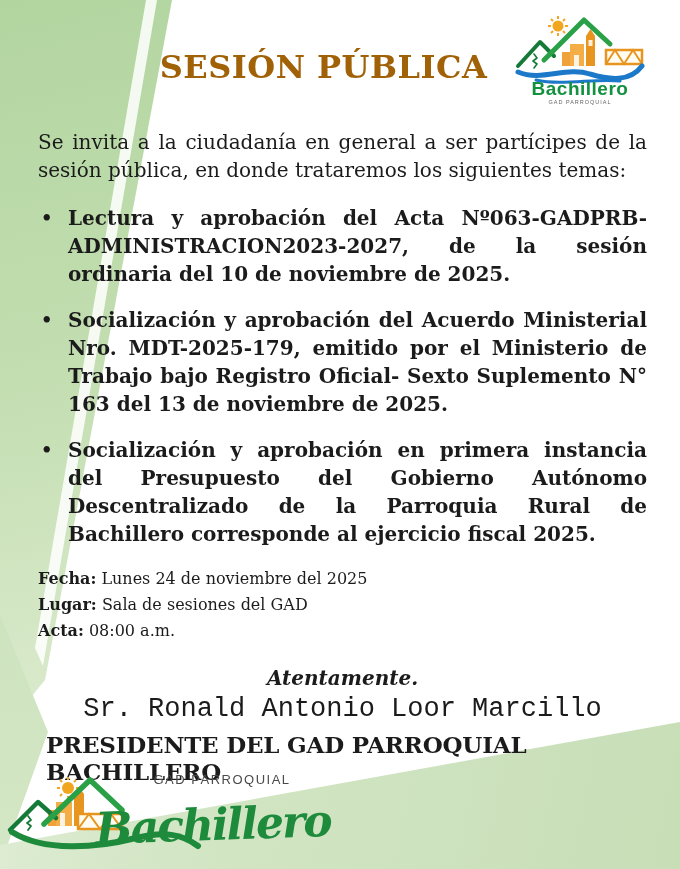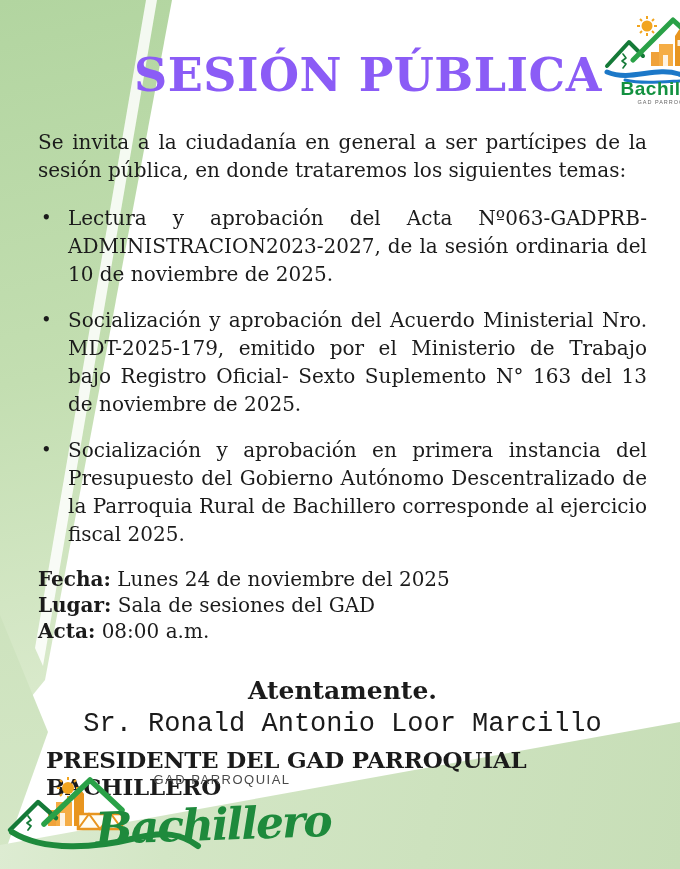--- a/index.html
+++ b/index.html
@@ -23,34 +23,34 @@
     clip-path:polygon(0 615px,48px 732px,0 866px);
   }
   .band-bottom {
     background:linear-gradient(102deg,#e8f2e0 0%,#d3e6c5 40%,#c7deb7 100%);
     clip-path:polygon(0 845px,680px 722px,680px 869px,0 869px);
   }
   .content { position:relative; z-index:2; padding:0 33px 0 38px; }
   .header { display:flex; align-items:flex-start; padding-top:10px; height:98px; }
   .title {
     flex:1; margin-left:96px; padding-top:38px; text-align:center;
-    font-size:46px; font-weight:bold; letter-spacing:.5px; color:#8b5cf6;
+    font-size:32px; font-weight:bold; letter-spacing:.5px; color:#a16207;
     white-space:nowrap;
   }
   .logo-top { width:134px; height:96px; flex:0 0 auto; }
   .intro { font-size:20px; line-height:28px; text-align:justify; }
-  ul.topics { list-style:none; margin:20px 0 0 0; padding:0; }
+  ul.topics { list-style:none; margin:20px 0 0 0; padding:0;font-weight:bold; }
   ul.topics li {
     position:relative; padding-left:30px; margin-bottom:18px;
     font-size:20px; line-height:28px; text-align:justify;
   }
   ul.topics li::before { content:"\2022"; position:absolute; left:3px; top:0; font-size:18px; }
-  .details { margin-top:18px; font-size:20px; line-height:26px; }
+  .details { margin-top:18px; font-size:16px; line-height:26px; }
   .details b { font-weight:bold; }
-  .closing { margin-top:32px; text-align:center; font-weight:bold; font-size:25px; }
+  .closing { margin-top:22px; text-align:center; font-weight:bold; font-size:20px;font-style:italic; }
   .signer  { margin-top:4px;  text-align:center; font-size:27px;font-family:Liberation Mono, monospace; }
   .signer-title { margin-top:7px; font-weight:bold; font-size:23px; letter-spacing:-.2px;margin-left:8px; }
   .logo-bottom { position:absolute; left:4px; top:758px; z-index:3; }
   svg text { user-select:none; }
 </style>
 </head>
 <body>
 
 <div class="page">
 

